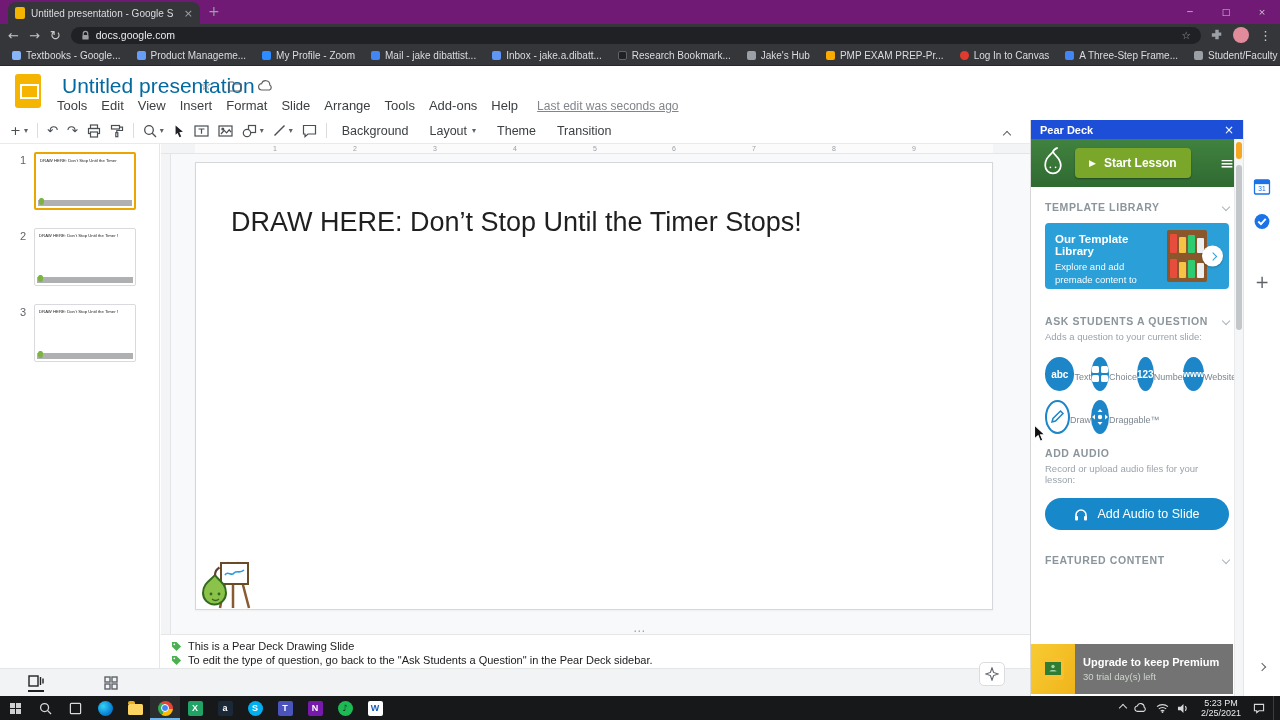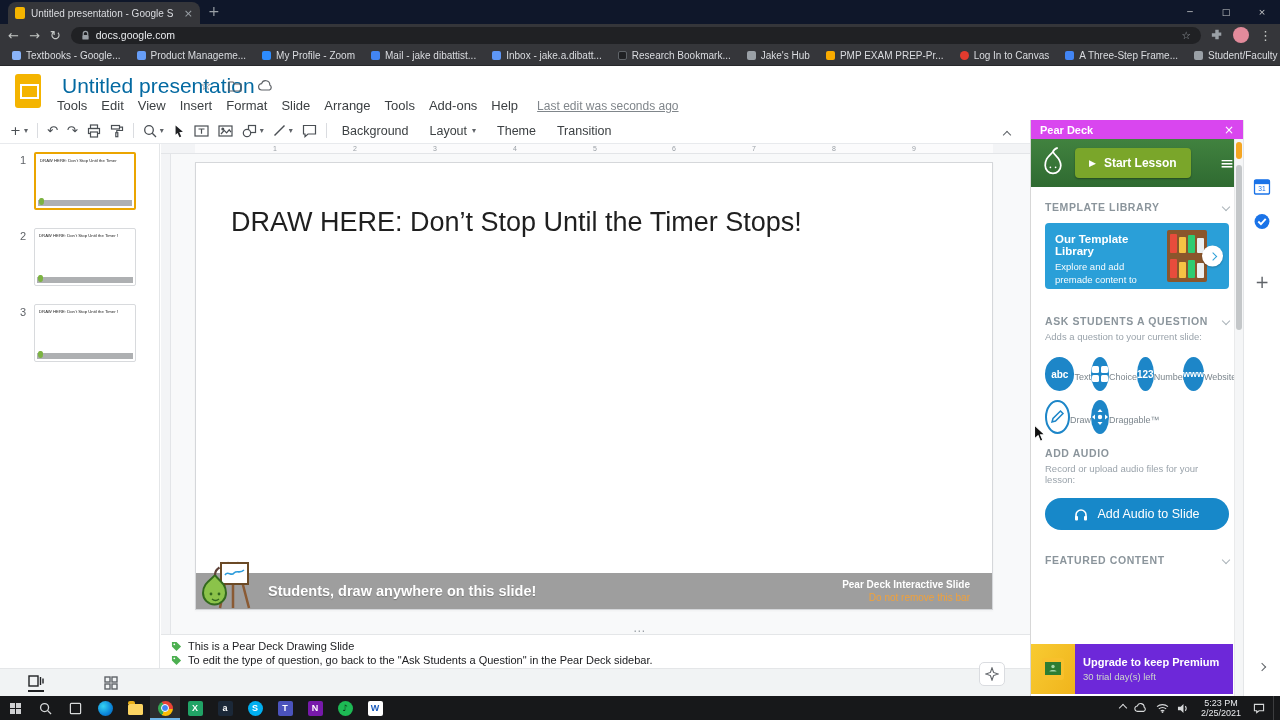--- a/index.html
+++ b/index.html
@@ -5,21 +5,21 @@
   *{margin:0;padding:0;box-sizing:border-box}
   html,body{width:1280px;height:720px;overflow:hidden}
   body{position:relative;font-family:"Liberation Sans",sans-serif;background:#fff}
   svg{display:block}
   .uglyph{font-family:"DejaVu Sans",sans-serif}
   .chev{display:inline-block;width:6px;height:6px;border-right:1.6px solid currentColor;border-bottom:1.6px solid currentColor;transform:rotate(45deg)}
   .chev.up{transform:rotate(-135deg)}
   .chev.right{transform:rotate(-45deg)}
 
   
-  #tabstrip{position:absolute;left:0;top:0;width:1280px;height:24px;background:#0f172a}
+  #tabstrip{position:absolute;left:0;top:0;width:1280px;height:24px;background:#701a75}
   .tab{position:absolute;left:8px;top:2px;width:192px;height:22px;background:#35363a;border-radius:8px 8px 0 0;display:flex;align-items:center;padding:0 7px;gap:6px}
   .tab .favicon{width:10px;height:12px;background:#f4b400;border-radius:2px;flex:none}
   .tab-title{color:#dadce0;font-size:10px;white-space:nowrap;overflow:hidden;flex:1}
   .tab-close{color:#9aa0a6;font-size:11px;line-height:1}
   .newtab{position:absolute;left:208px;top:3px;color:#9aa0a6;font-size:14px}
   .winctrls{position:absolute;right:0;top:0;display:flex}
   .winctrls span{width:36px;height:24px;display:flex;align-items:center;justify-content:center;color:#c8c9ca;font-size:9px}
   #addressbar{position:absolute;left:0;top:24px;width:1280px;height:22px;background:#35363a;display:flex;align-items:center;padding:0 8px;gap:10px}
   .navic{color:#c4c7c5;font-size:13px;line-height:1}
   .omnibox{flex:1;height:17px;background:#202124;border-radius:9px;display:flex;align-items:center;padding:0 10px;gap:6px;color:#e8eaed;font-size:10.5px}
@@ -85,21 +85,21 @@
   #notes-handle{position:absolute;left:50%;top:624px;transform:translateX(-50%);color:#9aa0a6;font-size:12px;letter-spacing:2px}
   #notes{position:absolute;left:161px;top:634px;width:869px;height:34px;background:#fff;border-top:1px solid #e4e6e8;padding:4px 9px 0 10px}
   .note-line{display:flex;align-items:center;gap:6px;font-size:11px;color:#202124;line-height:14px}
   #bottomstrip{position:absolute;left:0;top:668px;width:1030px;height:28px;background:#f1f3f4;border-top:1px solid #e4e6e8;display:flex;align-items:center}
   .view-btn{margin-left:28px;color:#5f6368}
   .view-btn.active{color:#202124;border-bottom:2px solid #202124;padding-bottom:2px}
   #explore-btn{position:absolute;left:979px;top:662px;width:26px;height:24px;background:#fff;border:1px solid #dadce0;border-radius:5px;display:flex;align-items:center;justify-content:center}
 
   
   #peardeck{position:absolute;left:1030px;top:120px;width:213px;height:576px;background:#fff;border-left:1px solid #d7d7d7;overflow:hidden}
-  .pd-header{height:19px;background:#d946ef;color:#fff;display:flex;align-items:center;padding:0 9px;font-size:11px;font-weight:bold}
+  .pd-header{height:19px;background:#1d4ed8;color:#fff;display:flex;align-items:center;padding:0 9px;font-size:11px;font-weight:bold}
   .pd-close{margin-left:auto;font-size:12px;font-weight:normal}
   .pd-band{height:48px;background:linear-gradient(#41823f,#2f6a31);display:flex;align-items:center;padding:0 9px;gap:9px}
   .start-btn{background:#7aa62a;color:#fff;font-weight:bold;font-size:12px;height:30px;padding:0 14px;border-radius:4px;display:flex;align-items:center;gap:8px;box-shadow:0 1px 2px rgba(0,0,0,.35)}
   .pd-menu{margin-left:auto;color:#fff;font-size:17px;line-height:1}
   .pd-body{padding:0 14px;position:relative}
   .pd-sec-head{display:flex;align-items:center;color:#8b959c;font-size:10.5px;font-weight:bold;letter-spacing:.6px}
   .pd-sec-head .chev{margin-left:auto;color:#aab3b9}
   .tpl-card{margin-top:10px;height:66px;background:#2a9fd8;border-radius:4px;position:relative;padding:10px 72px 10px 10px;color:#fff}
   .tpl-title{font-size:11.5px;font-weight:bold;margin-bottom:4px}
   .tpl-body{font-size:9.5px;line-height:1.35;opacity:.96}
@@ -111,21 +111,21 @@
   .tpl-arrow{position:absolute;right:6px;top:50%;transform:translateY(-50%);width:21px;height:21px;background:#fff;border-radius:50%;display:flex;align-items:center;justify-content:center;color:#2a9fd8;box-shadow:0 1px 2px rgba(0,0,0,.25)}
   .pd-sub{font-size:9.5px;color:#9aa3ab;margin-top:4px}
   .opt-grid{display:flex;flex-wrap:wrap;margin-top:15px}
   .opt{width:25%;display:flex;flex-direction:row;align-items:center;margin-bottom:9px}
   .opt-circle{width:34px;height:34px;border-radius:50%;background:#1d86c8;color:#fff;display:flex;align-items:center;justify-content:center;font-weight:bold;font-size:10px}
   .opt-circle.outline{background:#fff;border:2px solid #1d86c8}
   .opt-label{margin-top:5px;font-size:9px;color:#7c868d}
   .choice-grid{display:grid;grid-template-columns:7px 7px;grid-template-rows:7px 7px;gap:2px}
   .choice-grid i{background:#fff;border-radius:1.5px}
   .audio-btn{margin-top:13px;height:32px;border-radius:17px;background:#1788c9;color:#fff;font-size:12.5px;display:flex;align-items:center;justify-content:center;gap:9px}
-  .premium{position:absolute;left:0;right:10px;bottom:2px;height:50px;background:#6d28d9;display:flex;align-items:center}
+  .premium{position:absolute;left:0;right:10px;bottom:2px;height:50px;background:#737373;display:flex;align-items:center}
   .premium-badge{width:44px;height:50px;background:linear-gradient(120deg,#f8cb32,#f0b41c);display:flex;align-items:center;justify-content:center;flex:none}
   .premium-text{padding:0 8px}
   .premium-title{color:#fff;font-size:11px;font-weight:bold}
   .premium-sub{color:#cdd6cc;font-size:9.5px;margin-top:3px}
   .pd-scroll{position:absolute;right:0;top:19px;bottom:0;width:9px;background:#f5f6f7;border-left:1px solid #e9eaeb}
   .pd-thumb{position:absolute;left:1px;width:6px;border-radius:3px;background:#c4c7c9;top:26px;height:165px}
   .pd-notch{position:absolute;left:1px;width:6px;border-radius:3px;background:#f5a623;top:3px;height:17px}
 
   
   #rightstrip{position:absolute;left:1243px;top:120px;width:37px;height:576px;background:#fff;border-left:1px solid #e4e6e8}
@@ -414,27 +414,20 @@
     <span class="rnum" style="left:352px">4</span>
     <span class="rnum" style="left:432px">5</span>
     <span class="rnum" style="left:511px">6</span>
     <span class="rnum" style="left:591px">7</span>
     <span class="rnum" style="left:671px">8</span>
     <span class="rnum" style="left:751px">9</span>
   </div>
   <div id="vruler"></div>
   <div id="slide">
     <div id="slide-title">DRAW HERE: Don’t Stop Until the Timer Stops!</div>
-    <div id="slide-footer">
-      <span class="footer-msg">Students, draw anywhere on this slide!</span>
-      <span class="footer-right">
-        <div class="footer-brand">Pear Deck Interactive Slide</div>
-        <div class="footer-warning">Do not remove this bar</div>
-      </span>
-    </div>
     <div id="mascot">
       <svg width="64" height="56" viewBox="0 0 64 56">
         <path d="M30 8L21 54M38 8l12 46M34 8v46" stroke="#8a5a33" stroke-width="2.5" fill="none"></path>
         <rect x="22" y="9" width="27" height="21" fill="#fff" stroke="#6b4a26" stroke-width="2"></rect>
         <path d="M26 21c3-5 6 2 9-2 3-3 6 1 10-3" stroke="#2d9cdb" stroke-width="1.6" fill="none"></path>
         <path d="M16 21c3 5 11 8 11 18a11.5 11.5 0 11-23 0c0-10 8-13 12-18z" fill="#8bc34a" stroke="#33691e" stroke-width="2"></path>
         <circle cx="12" cy="40" r="1.4" fill="#33691e"></circle>
           <circle cx="20" cy="40" r="1.4" fill="#33691e"></circle>
         <path d="M13 45c2.2 1.8 4.8 1.8 7 0" stroke="#33691e" stroke-width="1.4" fill="none"></path>
         <path d="M16 21c0-4 2-6 4.5-7.5" stroke="#5d4037" stroke-width="2.2" fill="none"></path>

